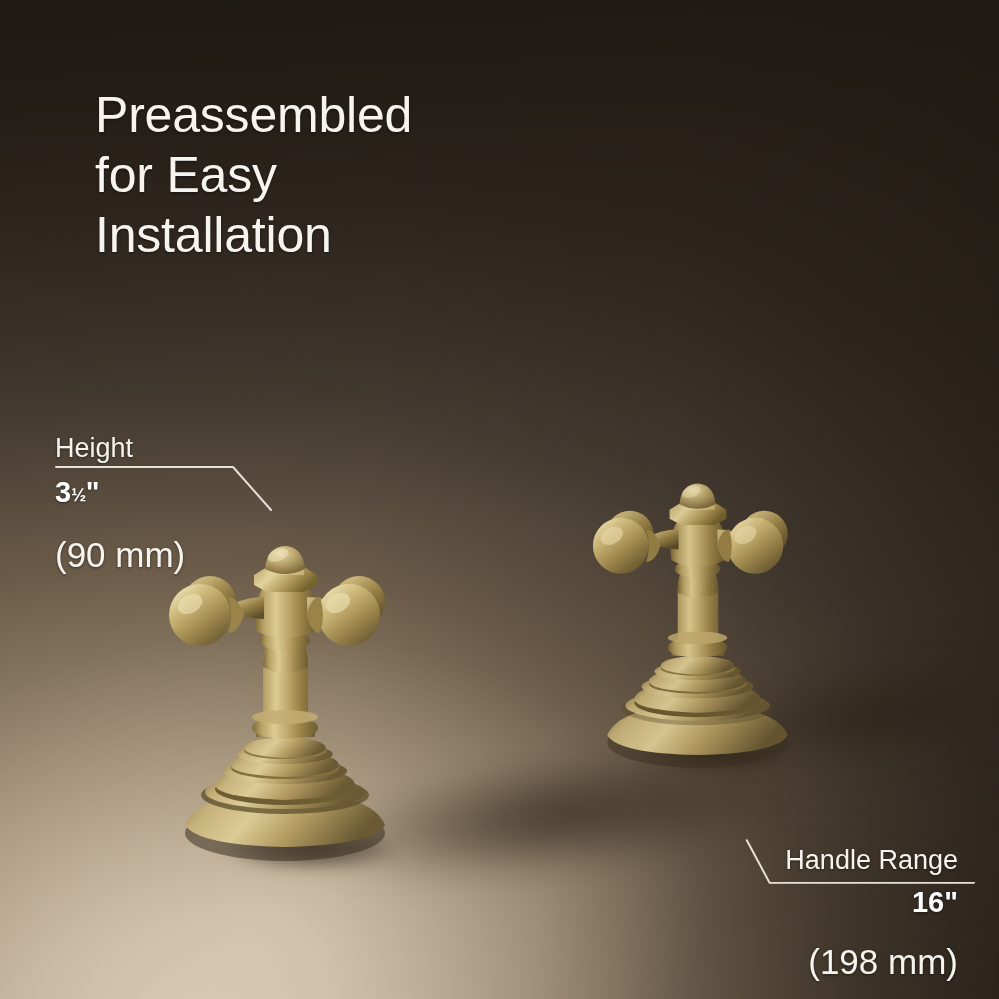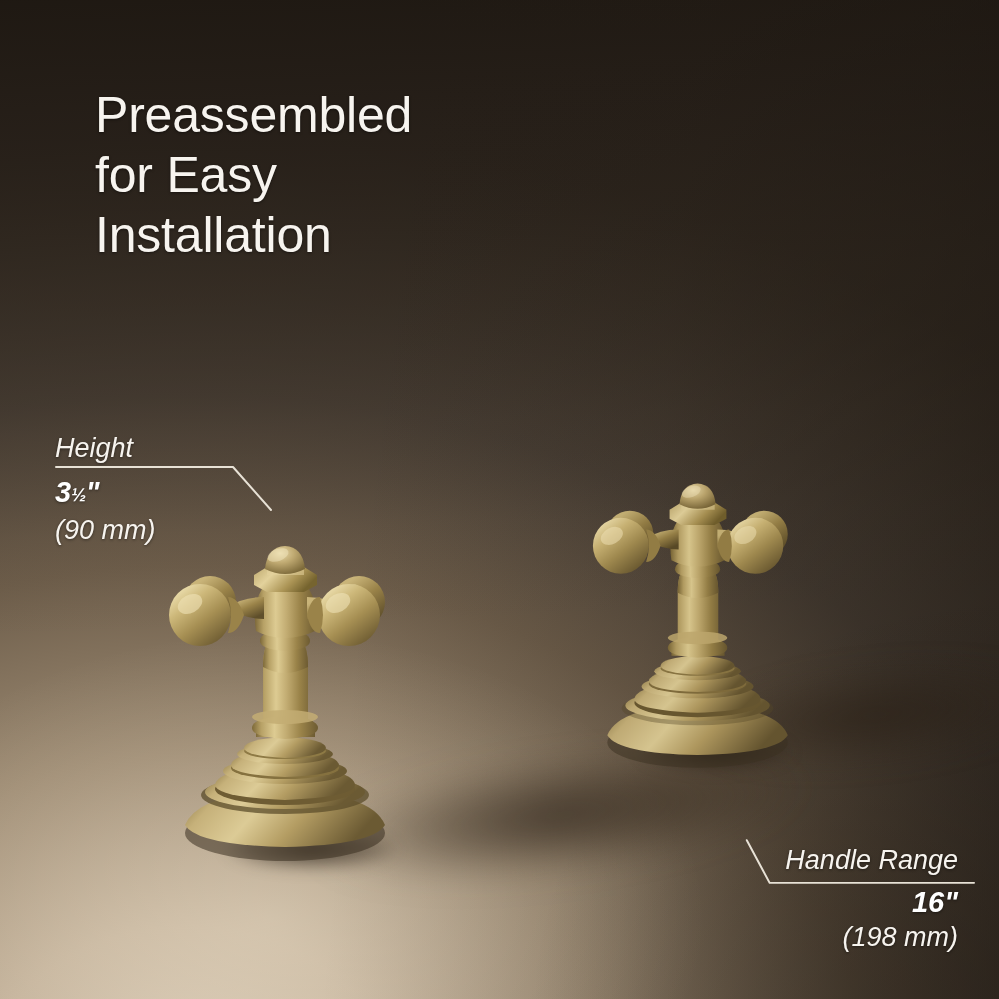--- a/index.html
+++ b/index.html
@@ -91,44 +91,45 @@
     color: #f7f4ef;
     font-size: 50px;
     line-height: 60px;
     font-weight: 300;
     letter-spacing: -0.2px;
     white-space: pre-line;
     text-shadow: 0 1px 3px rgba(0,0,0,0.45);
   }
 
   
-  .callout { position: absolute; font-style: italic; }
+  .callout { position: absolute; }
   .callout .label {
     color: #f7f4ef;
     font-size: 27px;
     font-weight: 400;
     line-height: 32px;
     white-space: nowrap;
     text-shadow: 0 1px 3px rgba(0,0,0,0.45);
   }
   .callout .value {
     color: #ffffff;
     font-size: 29px;
     font-weight: 700;
     line-height: 36px;
     white-space: nowrap;
     text-shadow: 0 1px 3px rgba(0,0,0,0.45);
   }
   .callout .metric {
     color: #f7f4ef;
-    font-size: 27px;
+    font-size: 35px;
     font-weight: 400;
     line-height: 34px;
     white-space: nowrap;
     text-shadow: 0 1px 3px rgba(0,0,0,0.45);
+    margin-top: 25px;
   }
   .frac {
     font-size: 0.62em;
     vertical-align: 0.05em;
     letter-spacing: -0.02em;
   }
 
   .callout-height { left: 55px; top: 432px; }
   .callout-height .leader { position: absolute; left: 0px; top: 30px; width: 230px; height: 60px; overflow: visible; }
   .callout-height .value  { margin-top: 10px; }

